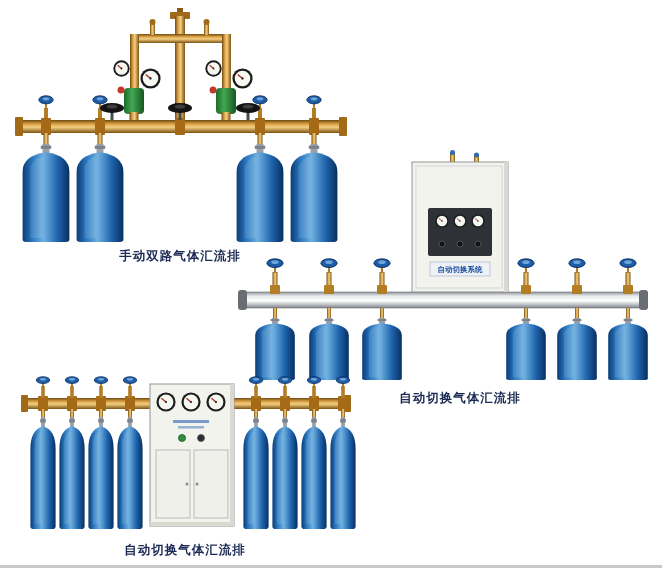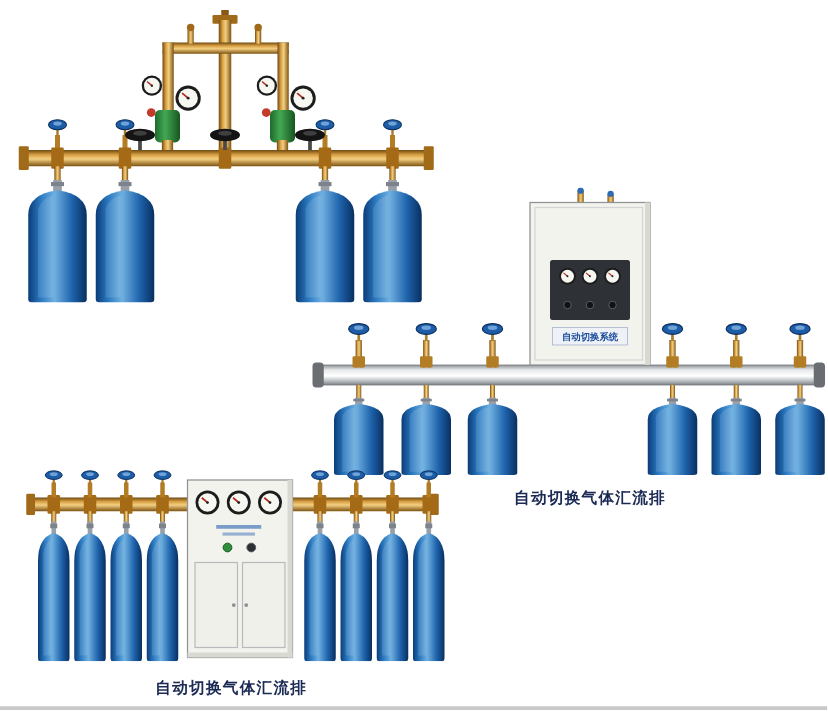--- a/index.html
+++ b/index.html
@@ -5,21 +5,21 @@
   html,body{margin:0;padding:0;background:#fff;}
   .canvas{
     position:relative;
     width:662px;height:572px;
     background:#fff;
     overflow:hidden;
     font-family:"Liberation Sans", sans-serif;
   }
   figure.product{position:absolute;margin:0;padding:0;}
   .p1{left:8px;top:8px;width:345px;height:262px;}
-  .p2{left:248px;top:150px;width:414px;height:258px;}
+  .p2{left:236px;top:150px;width:414px;height:258px;}
   .p3{left:10px;top:376px;width:352px;height:192px;}
   .caption{
     position:absolute;
     text-align:center;
     font-size:12.5px;
     font-weight:bold;
     letter-spacing:1px;
     color:var(--caption-color,#1b2a55);
     white-space:nowrap;
   }
@@ -161,20 +161,21 @@
         <rect x="35.5" y="125" width="5" height="14" fill="url(#bgH)"></rect>
         <use href="#cyl" x="12" y="136" width="52" height="98"></use>
         <rect x="89.5" y="125" width="5" height="14" fill="url(#bgH)"></rect>
         <use href="#cyl" x="66" y="136" width="52" height="98"></use>
         <rect x="249.5" y="125" width="5" height="14" fill="url(#bgH)"></rect>
         <use href="#cyl" x="226" y="136" width="52" height="98"></use>
         <rect x="303.5" y="125" width="5" height="14" fill="url(#bgH)"></rect>
         <use href="#cyl" x="280" y="136" width="52" height="98"></use>
       </g>
     </svg>
+    <figcaption class="caption">手动双路气体汇流排</figcaption>
   </figure>
 
   <figure class="product p2">
     <svg width="414" height="236" viewBox="0 0 414 236">
 
       <g>
         <rect x="6" y="142" width="402" height="16" fill="url(#railG)" stroke="#6f7377" stroke-width="0.6"></rect>
         <rect x="2" y="140" width="9" height="20" rx="3" fill="#6a6e72"></rect>
         <rect x="403" y="140" width="9" height="20" rx="3" fill="#6a6e72"></rect>
       </g>

